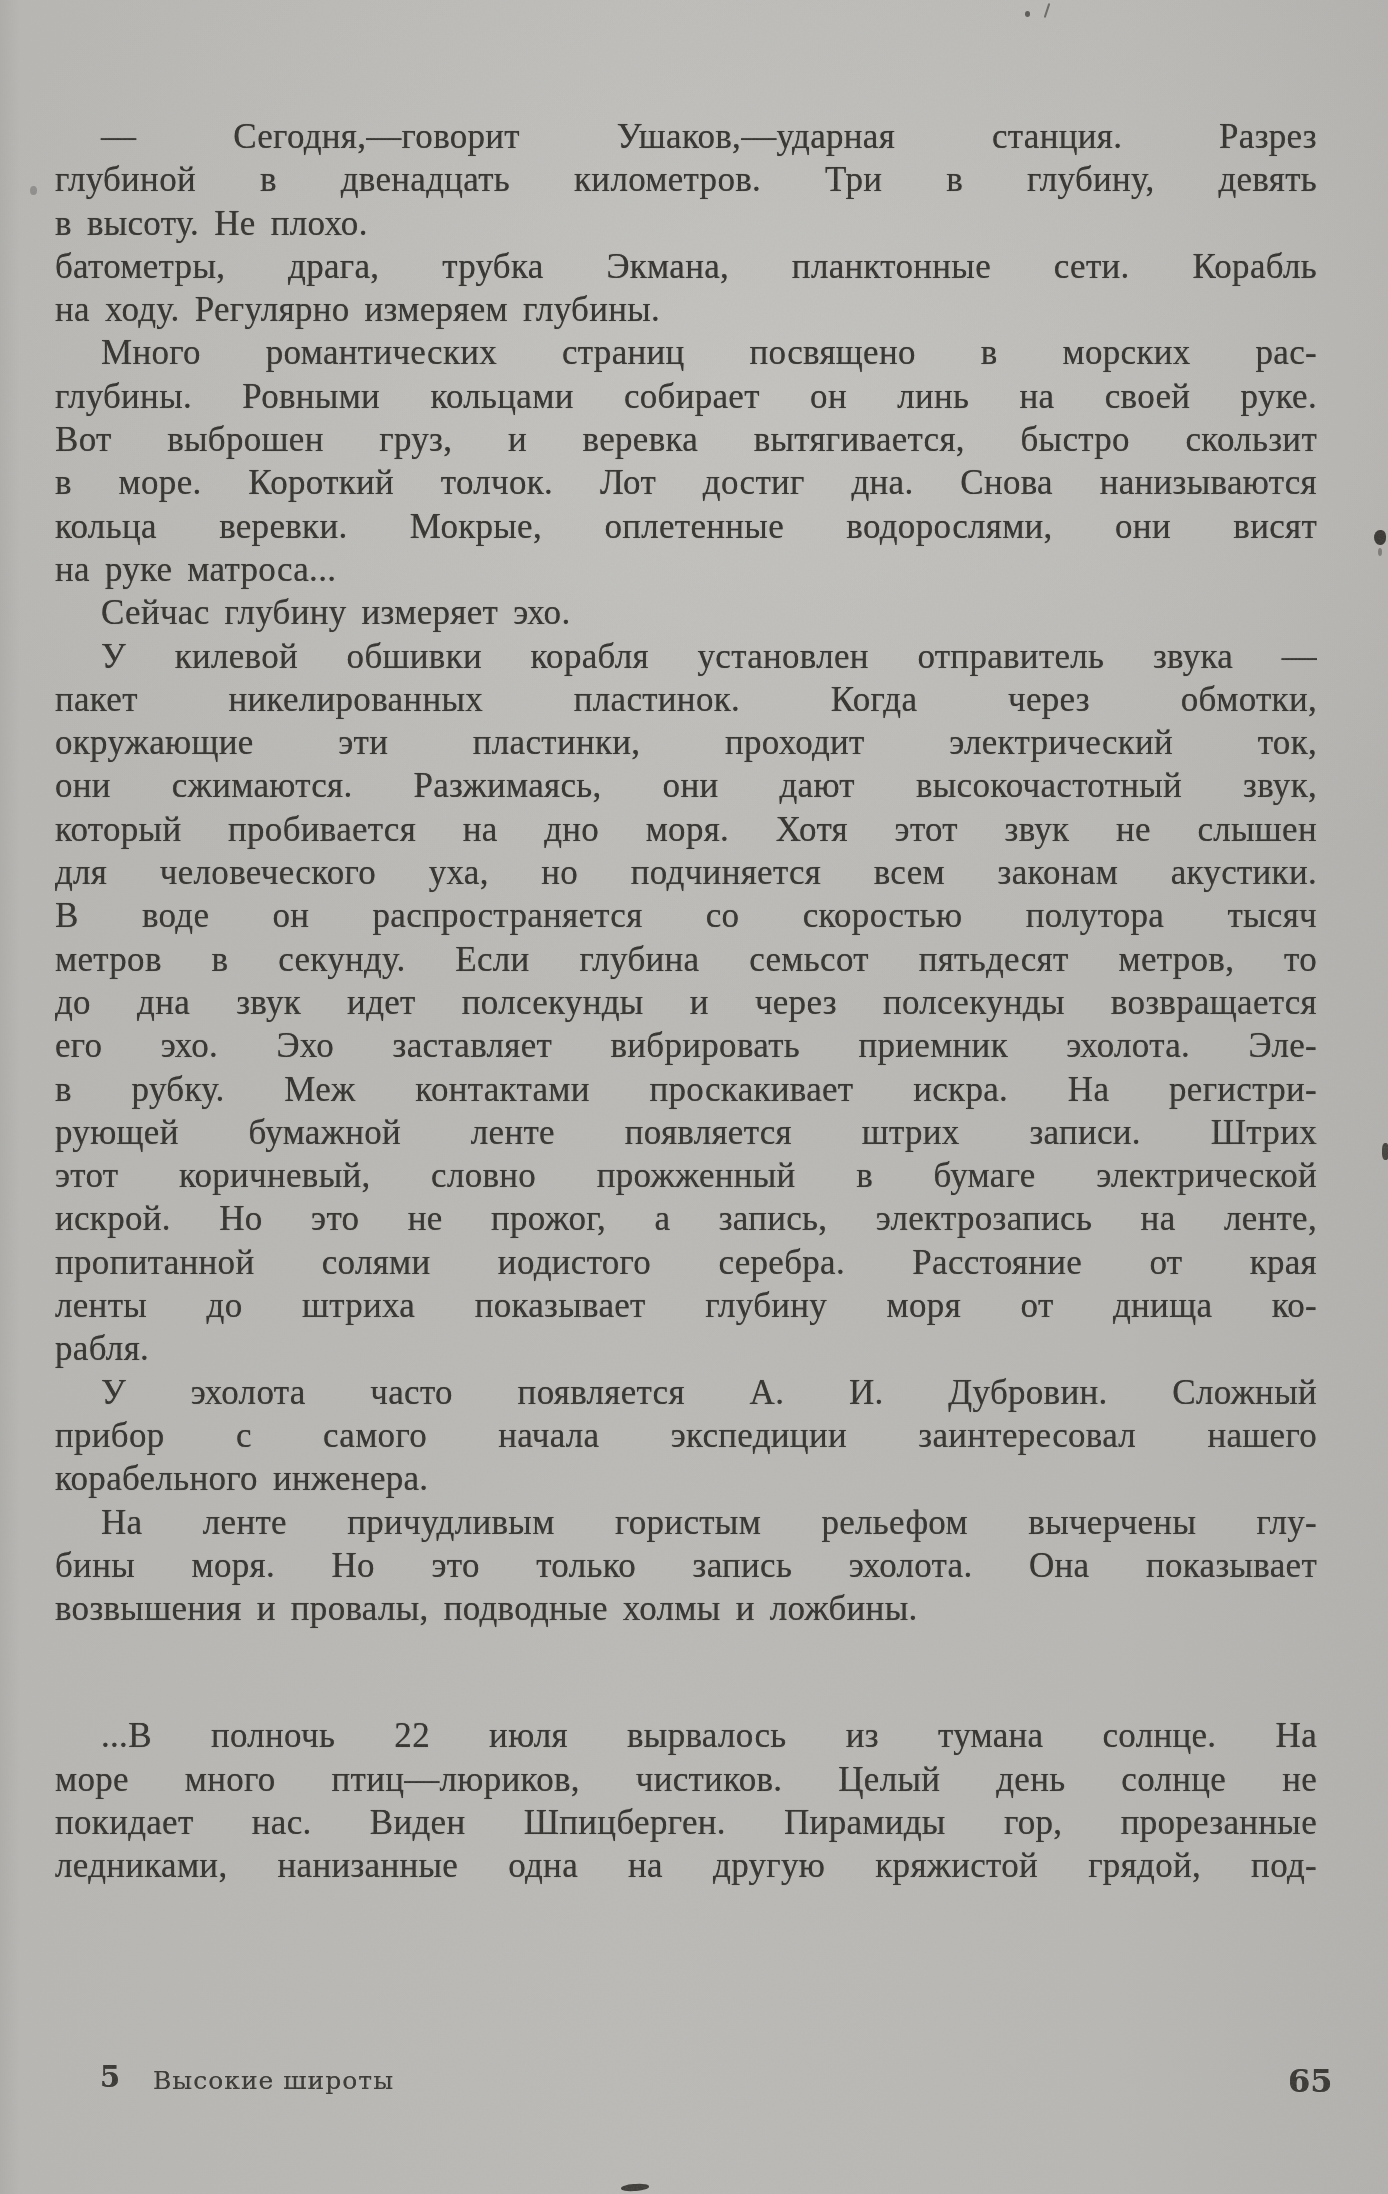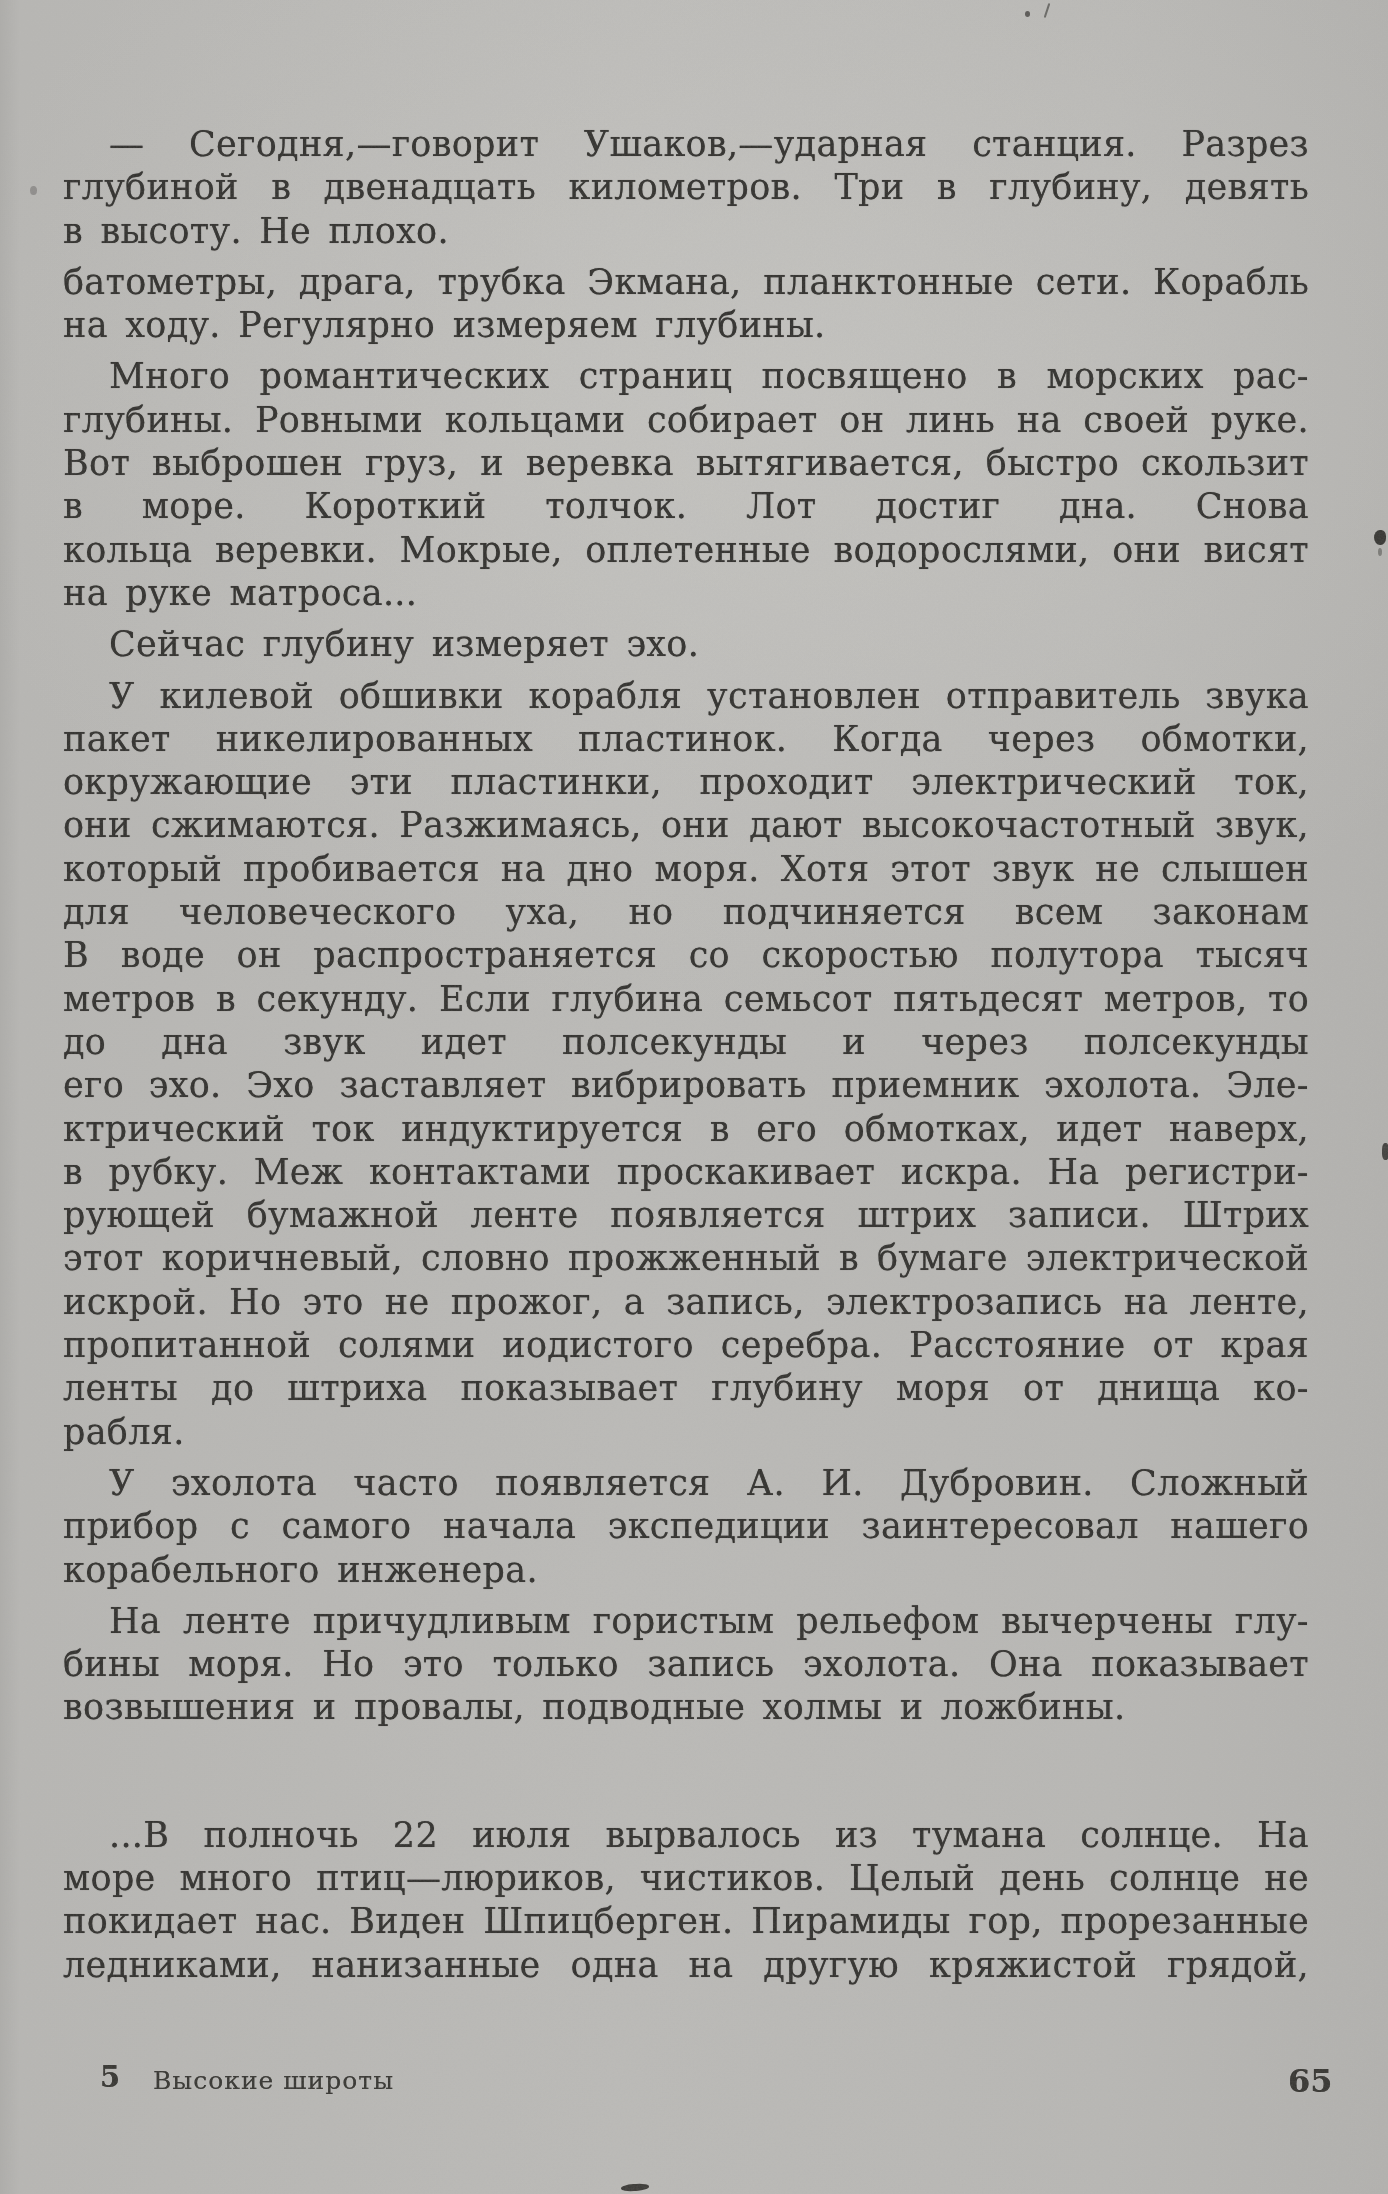--- a/index.html
+++ b/index.html
@@ -14,21 +14,21 @@
       linear-gradient(90deg,#aeadaa 0px,#b8b7b4 20px,#bcbbb8 45%,#b9b8b5 80%,#b3b2af 100%),
       #b9b8b5;
   }
   .grain{position:absolute;left:0;top:0;width:1388px;height:2194px;pointer-events:none;}
   .text-block{
     position:absolute;left:55px;top:115px;width:1262px;
     font-size:35px;line-height:43.3px;color:#2f2e2b;
     text-shadow:0 0 0.7px rgba(47,46,43,0.75);
     word-spacing:6px;letter-spacing:0.3px;
   }
-  .para{margin:8px;}
+  .para{margin:0;font-family:Liberation Serif, serif;}
   .para.section-break{margin-top:84px;}
   .line{height:43.3px;overflow:hidden;text-align:left;}
   .line.just{text-align:justify;text-align-last:justify;}
   .line.indent{padding-left:46px;}
   .footer{position:absolute;left:0;top:2058px;width:1388px;height:40px;color:#34332f;}
   .sig-num{position:absolute;left:100px;top:2px;font-size:29px;font-weight:700;text-shadow:0 0 0.6px rgba(50,49,46,0.7);}
   .run-title{position:absolute;left:153px;top:8px;font-size:25px;font-weight:400;letter-spacing:1px;text-shadow:0 0 0.5px rgba(50,49,46,0.6);}
   .page-num{position:absolute;left:1288px;top:4px;font-size:32px;font-weight:600;text-shadow:0 0 0.6px rgba(50,49,46,0.7);}
   .speck{position:absolute;background:#23221f;pointer-events:none;}
   .speck.dot-top{left:1025px;top:11px;width:5px;height:6px;border-radius:50%;opacity:.65;}
@@ -69,21 +69,20 @@
         <div class="line indent just">У килевой обшивки корабля установлен отправитель звука —</div>
         <div class="line just">пакет никелированных пластинок. Когда через обмотки,</div>
         <div class="line just">окружающие эти пластинки, проходит электрический ток,</div>
         <div class="line just">они сжимаются. Разжимаясь, они дают высокочастотный звук,</div>
         <div class="line just">который пробивается на дно моря. Хотя этот звук не слышен</div>
         <div class="line just">для человеческого уха, но подчиняется всем законам акустики.</div>
         <div class="line just">В воде он распространяется со скоростью полутора тысяч</div>
         <div class="line just">метров в секунду. Если глубина семьсот пятьдесят метров, то</div>
         <div class="line just">до дна звук идет полсекунды и через полсекунды возвращается</div>
         <div class="line just">его эхо. Эхо заставляет вибрировать приемник эхолота. Эле-</div>
-        <div class="line just">ктрический ток индуктируется в его обмотках, идет наверх,</div>
         <div class="line just">в рубку. Меж контактами проскакивает искра. На регистри-</div>
         <div class="line just">рующей бумажной ленте появляется штрих записи. Штрих</div>
         <div class="line just">этот коричневый, словно прожженный в бумаге электрической</div>
         <div class="line just">искрой. Но это не прожог, а запись, электрозапись на ленте,</div>
         <div class="line just">пропитанной солями иодистого серебра. Расстояние от края</div>
         <div class="line just">ленты до штриха показывает глубину моря от днища ко-</div>
         <div class="line">рабля.</div>
       </div>
       <div class="para">
         <div class="line indent just">У эхолота часто появляется А. И. Дубровин. Сложный</div>

